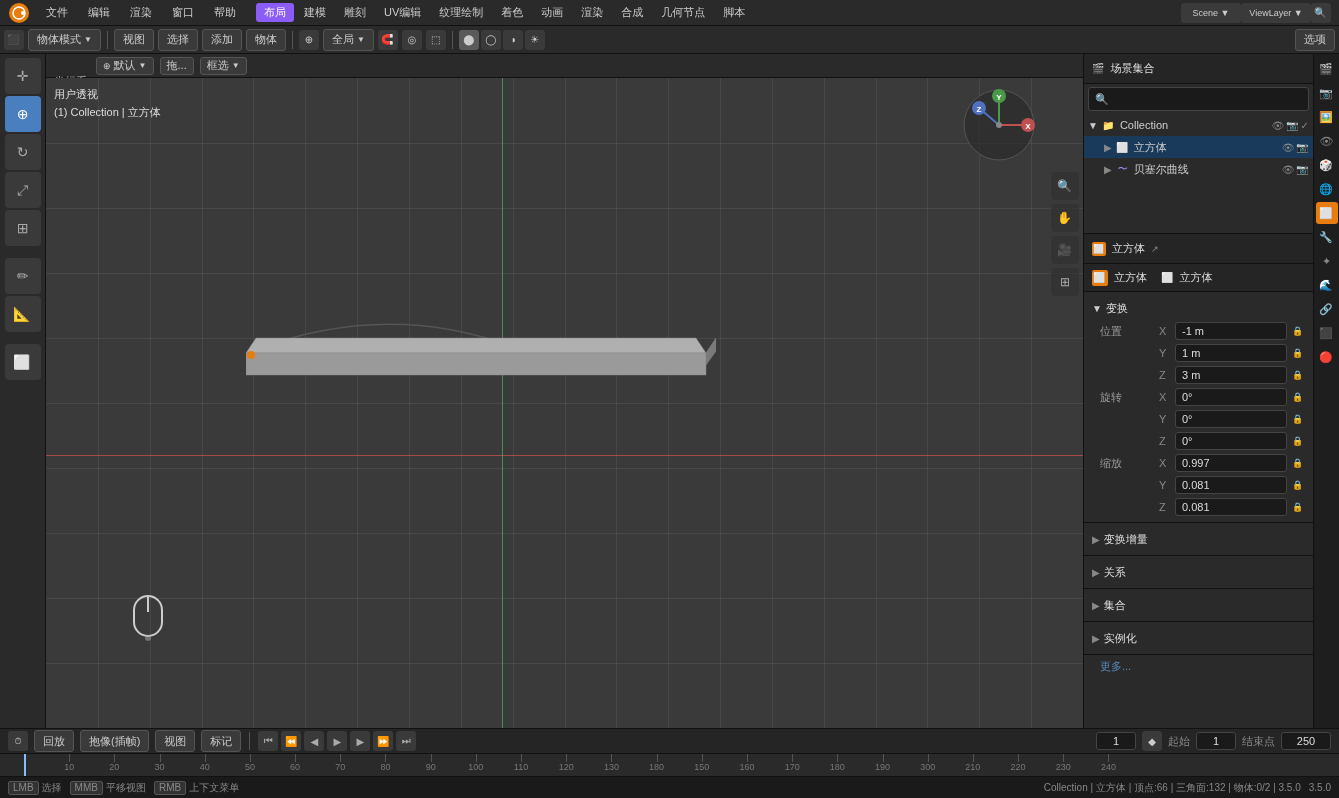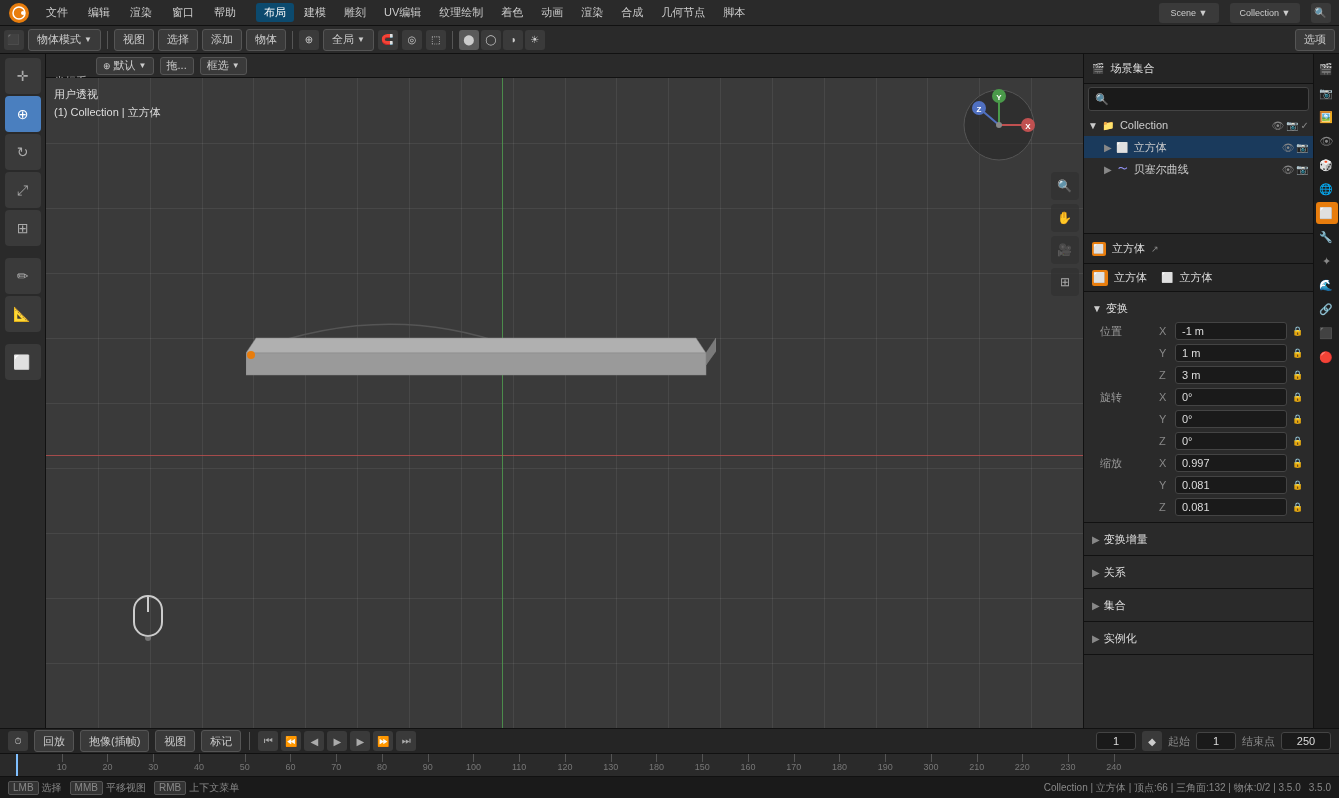--- a/index.html
+++ b/index.html
@@ -29,21 +29,21 @@
       height: 22px;
       margin-right: 4px;
     }
     .menu-item {
       padding: 2px 8px;
       border-radius: 3px;
       cursor: pointer;
       font-size: 11px;
       color: #ccc;
     }
-    .menu-item.active { background: #0c4a6e; color: white; }
+    .menu-item.active { background: #8b5cf6; color: white; }
 
     
     .toolbar-row {
       height: 28px;
       background: #2a2a2a;
       display: flex;
       align-items: center;
       padding: 0 4px;
       gap: 4px;
       border-bottom: 1px solid #111;
@@ -400,21 +400,21 @@
       text-align: center;
       display: flex;
       align-items: center;
       justify-content: center;
     }
     .frame-ruler {
       height: 22px;
       background: #2a2a2a;
       display: flex;
       align-items: center;
-      padding: 0 16px;
+      padding: 0 24px;
       overflow: hidden;
       position: relative;
     }
     .ruler-tick {
       position: absolute;
       top: 0;
       width: 1px;
       height: 8px;
       background: #555;
     }
@@ -526,23 +526,23 @@
     <div class="menu-item">UV编辑</div>
     <div class="menu-item">纹理绘制</div>
     <div class="menu-item">着色</div>
     <div class="menu-item">动画</div>
     <div class="menu-item">渲染</div>
     <div class="menu-item">合成</div>
     <div class="menu-item">几何节点</div>
     <div class="menu-item">脚本</div>
   </div>
 
-  <div style="display:flex; align-items:center; gap:11px;">
+  <div style="display:flex; align-items:center; gap:0;">
     <div class="toolbar-icon" style="font-size:9px; width:60px;">Scene ▼</div>
-    <div class="toolbar-icon" style="font-size:9px; width:70px;">Collection ▼</div>
+    <div class="toolbar-icon" style="font-size:9px; width:70px;">ViewLayer ▼</div>
     <div class="toolbar-icon">🔍</div>
   </div>
 </div>
 
 <div class="toolbar-row">
   <div class="toolbar-icon">⬛</div>
   <div class="toolbar-btn arrow-down">物体模式</div>
   <div class="toolbar-sep"></div>
   <div class="toolbar-btn">视图</div>
   <div class="toolbar-btn">选择</div>
@@ -851,20 +851,23 @@
             </div>
           </div>
 
           <div class="prop-section">
             <div class="prop-section-header">
               <span class="expand-icon">▶</span>
               <span>实例化</span>
             </div>
           </div>
 
+          <div class="prop-row">
+            <span style="color:#5588bb; font-size:11px; cursor:pointer;">更多...</span>
+          </div>
         </div>
       </div>
 
       <div class="right-side-icons">
         <div class="side-icon">🎬</div>
         <div class="side-icon">📷</div>
         <div class="side-icon">🖼️</div>
         <div class="side-icon">👁</div>
         <div class="side-icon">🎲</div>
         <div class="side-icon">🌐</div>

